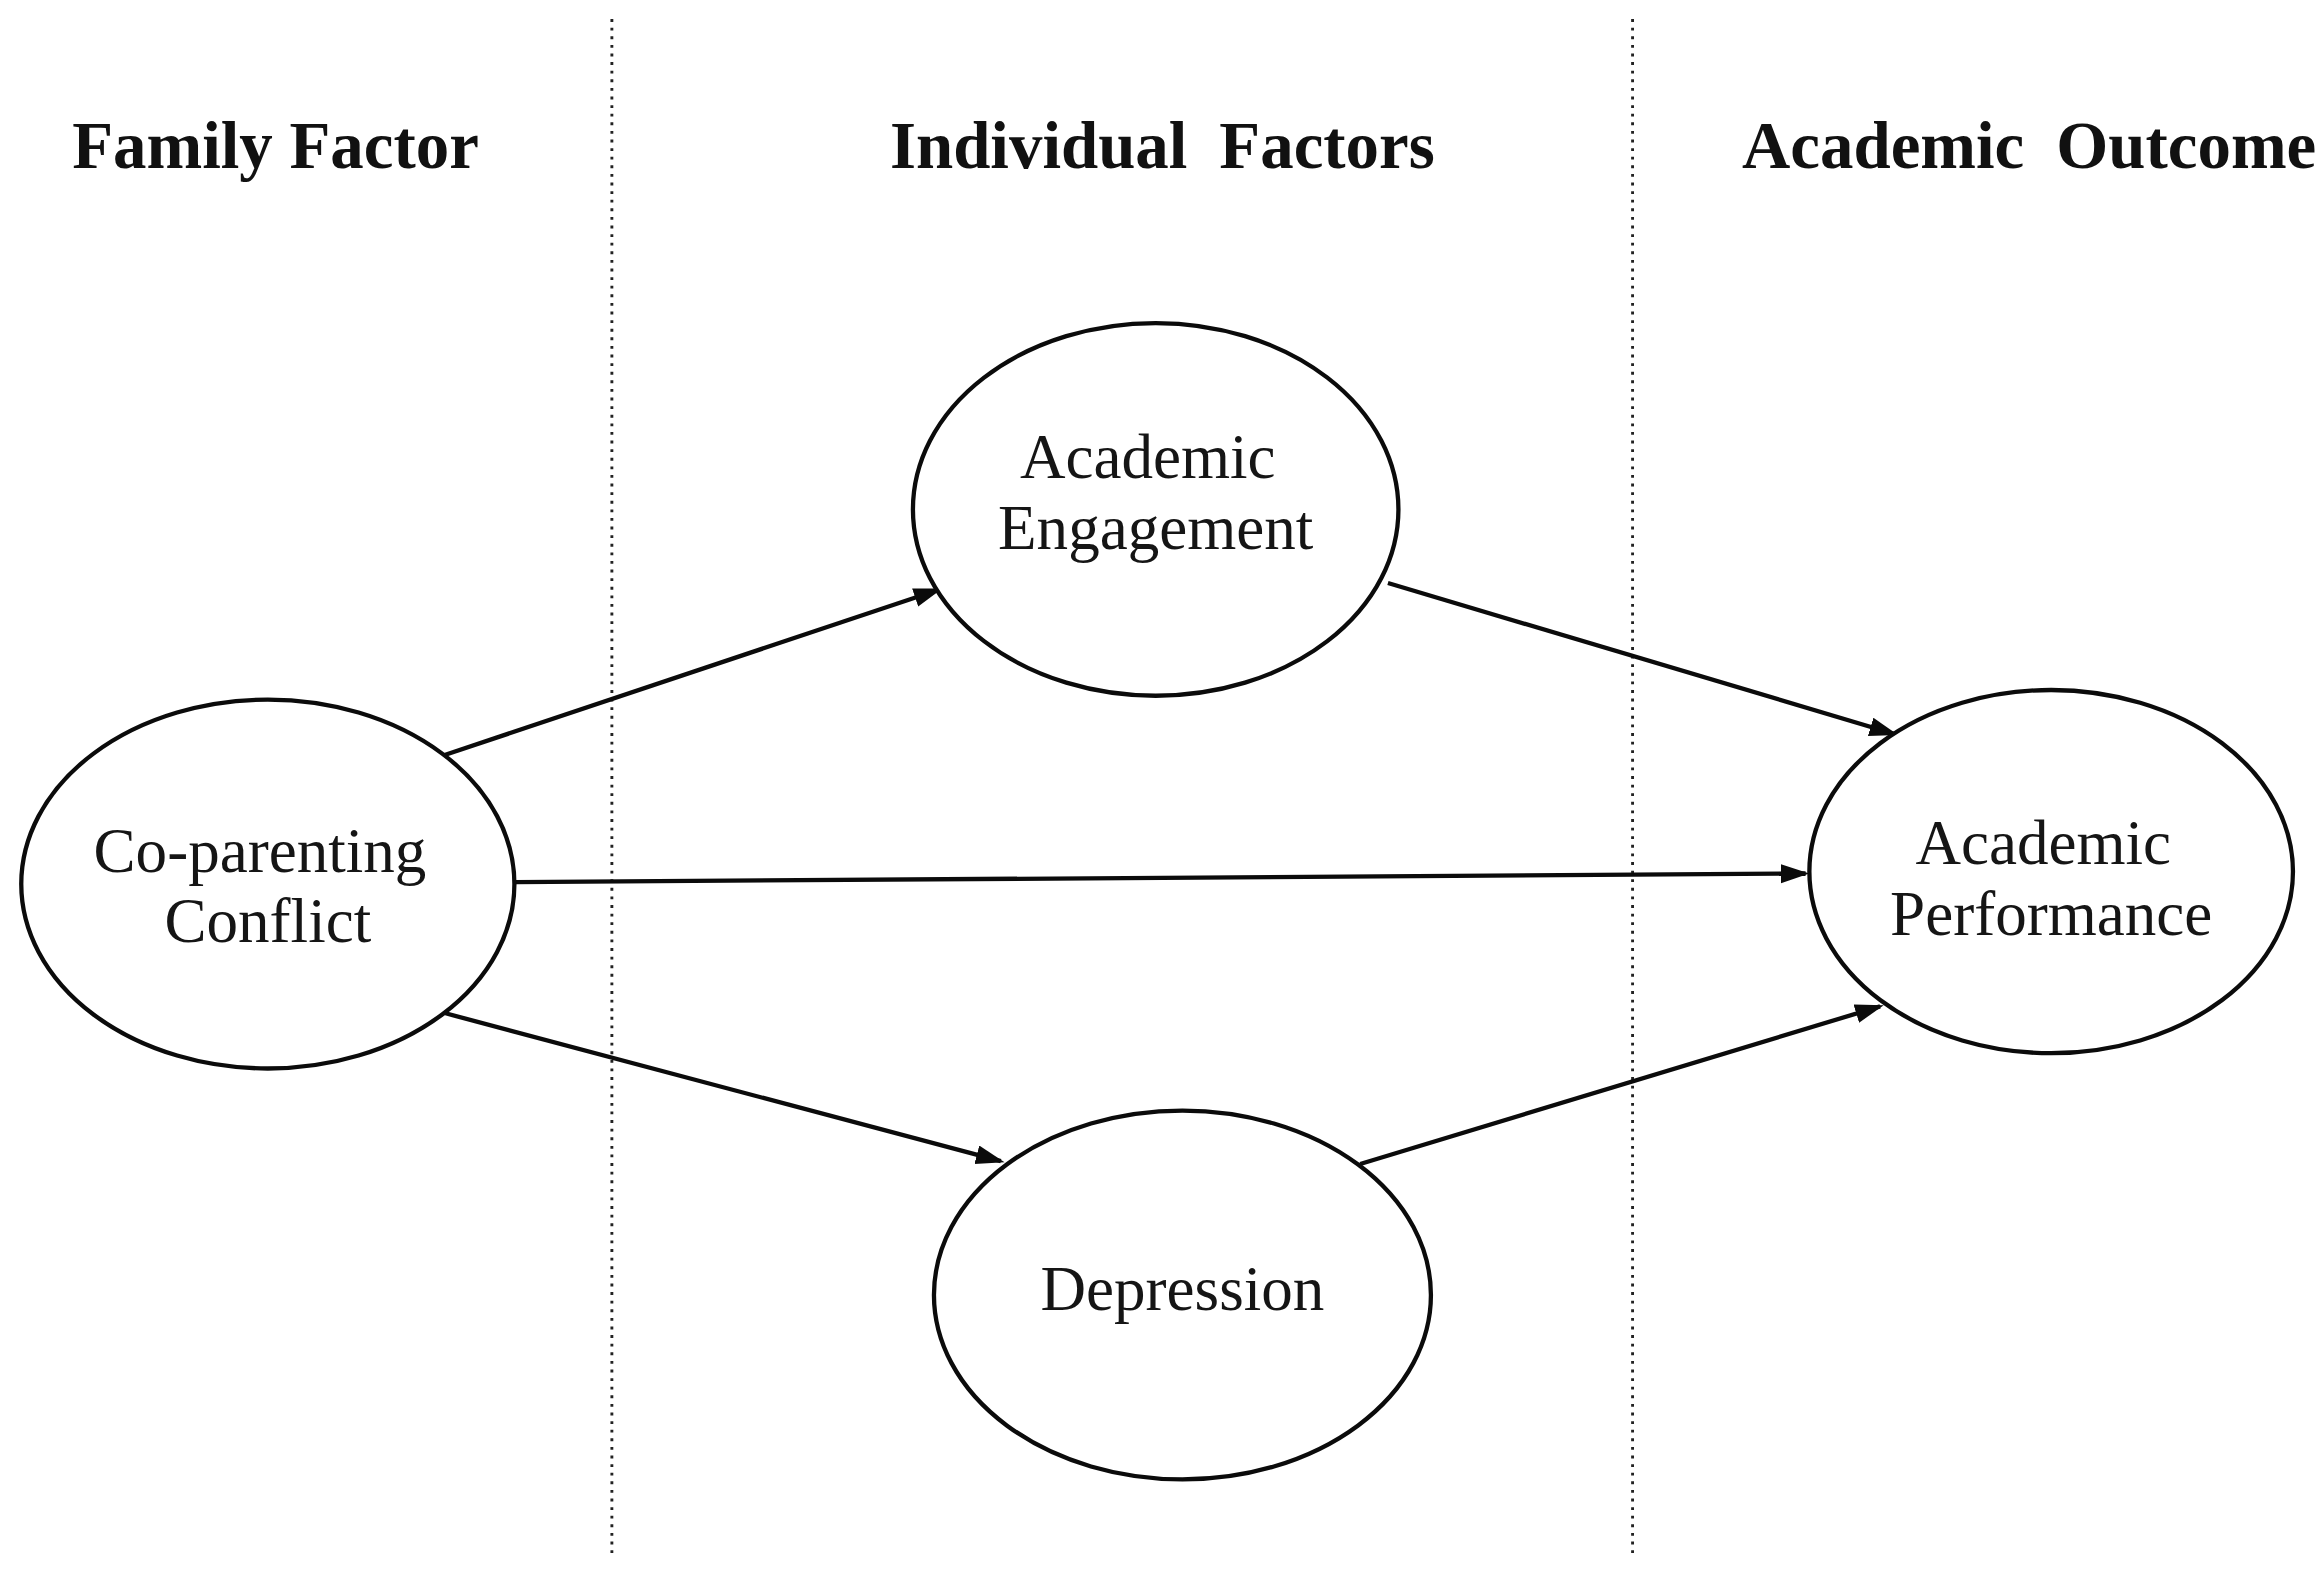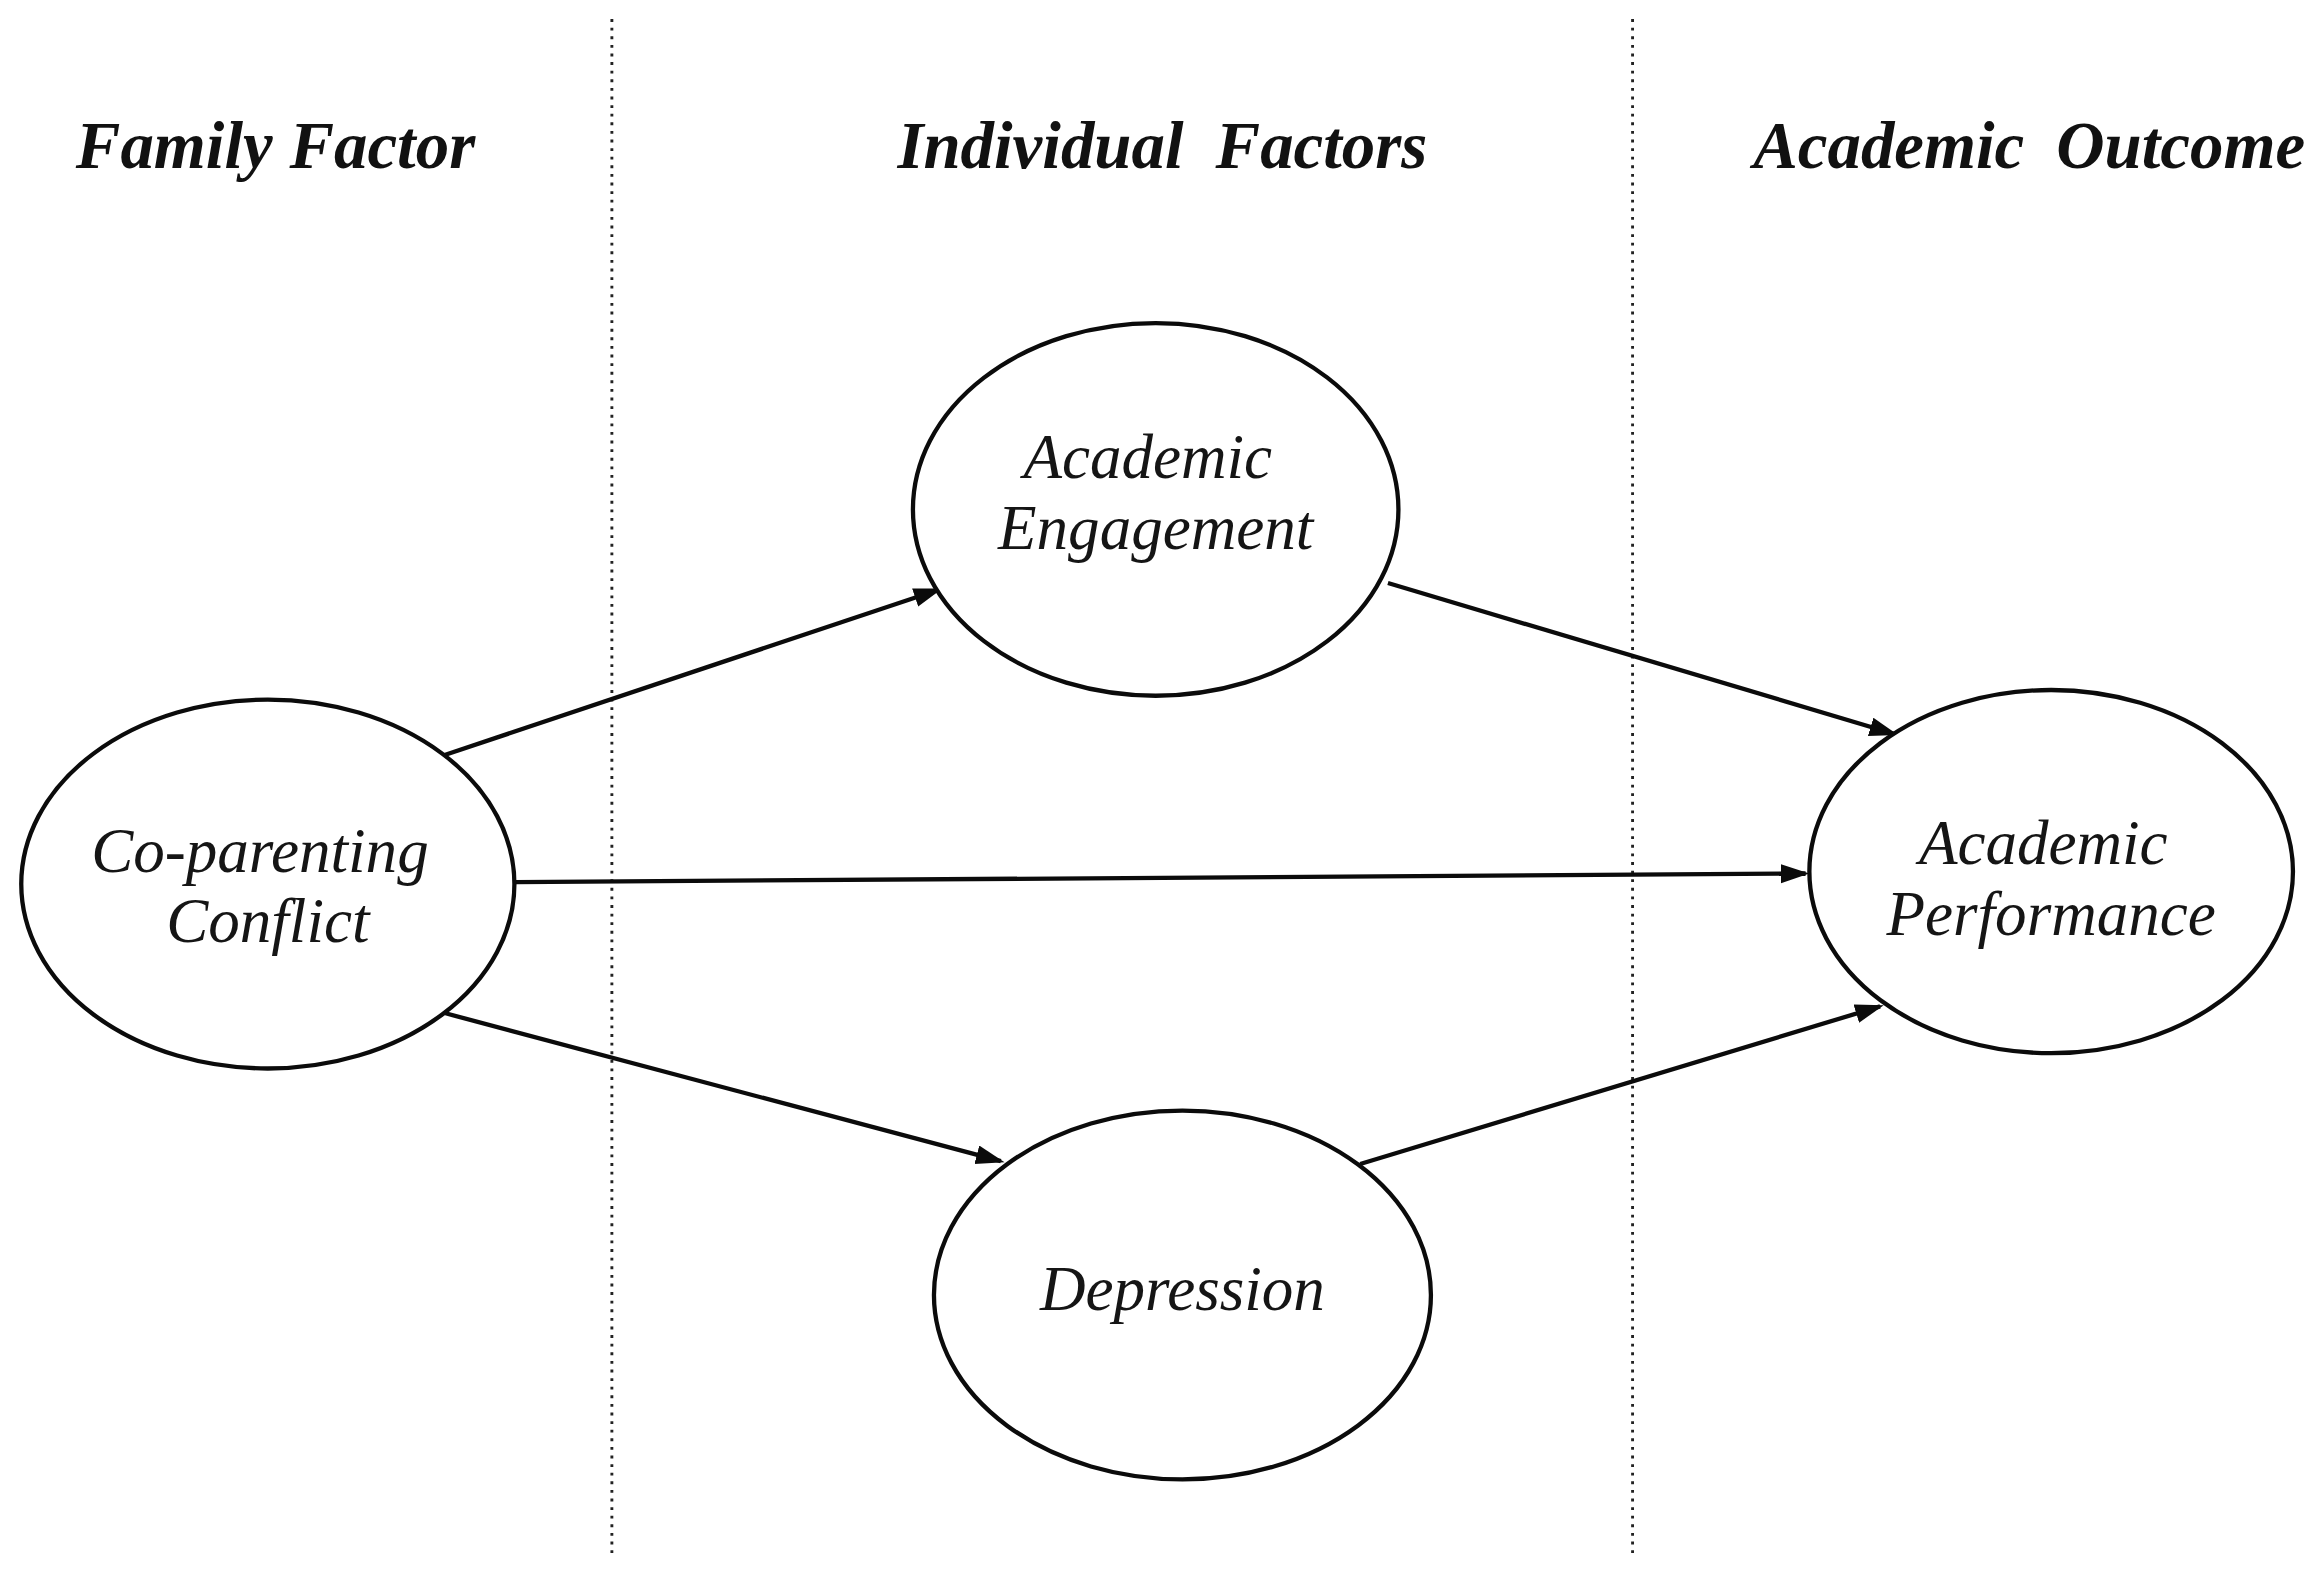--- a/index.html
+++ b/index.html
@@ -6,21 +6,20 @@
     margin: 0;
     padding: 0;
     background: #ffffff;
   }
   .page {
     position: relative;
     width: 2319px;
     height: 1575px;
     background: #ffffff;
     font-family: "Liberation Serif", "DejaVu Serif", serif;
-    font-style: italic;
   }
   svg { display: block; }
   .col-header {
     font-family: "Liberation Serif", "DejaVu Serif", serif;
     font-size: 70px;
     font-weight: bold;
     fill: #111111;
   }
   .col-header.wide-gap { word-spacing: 16px; }
   .node-label {

